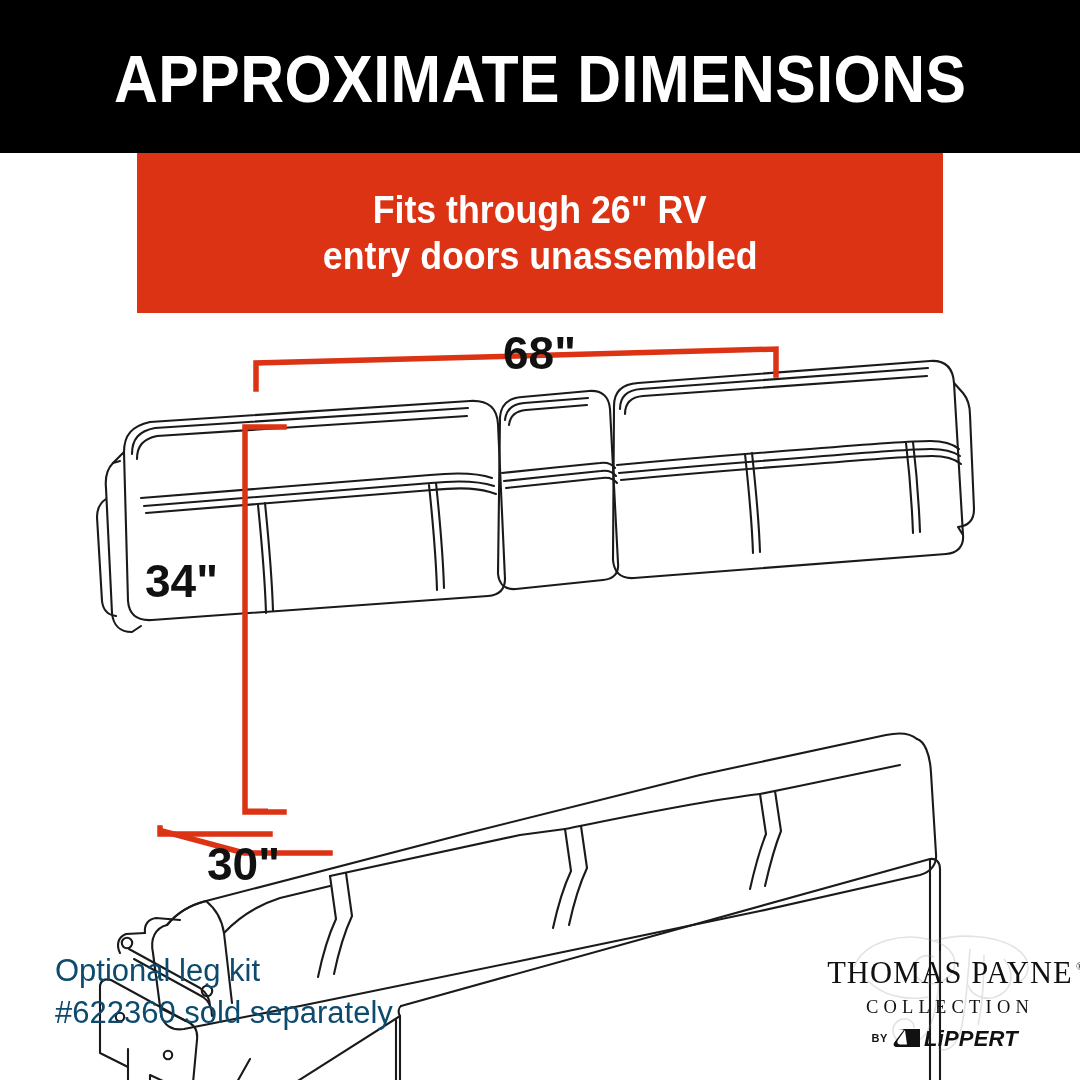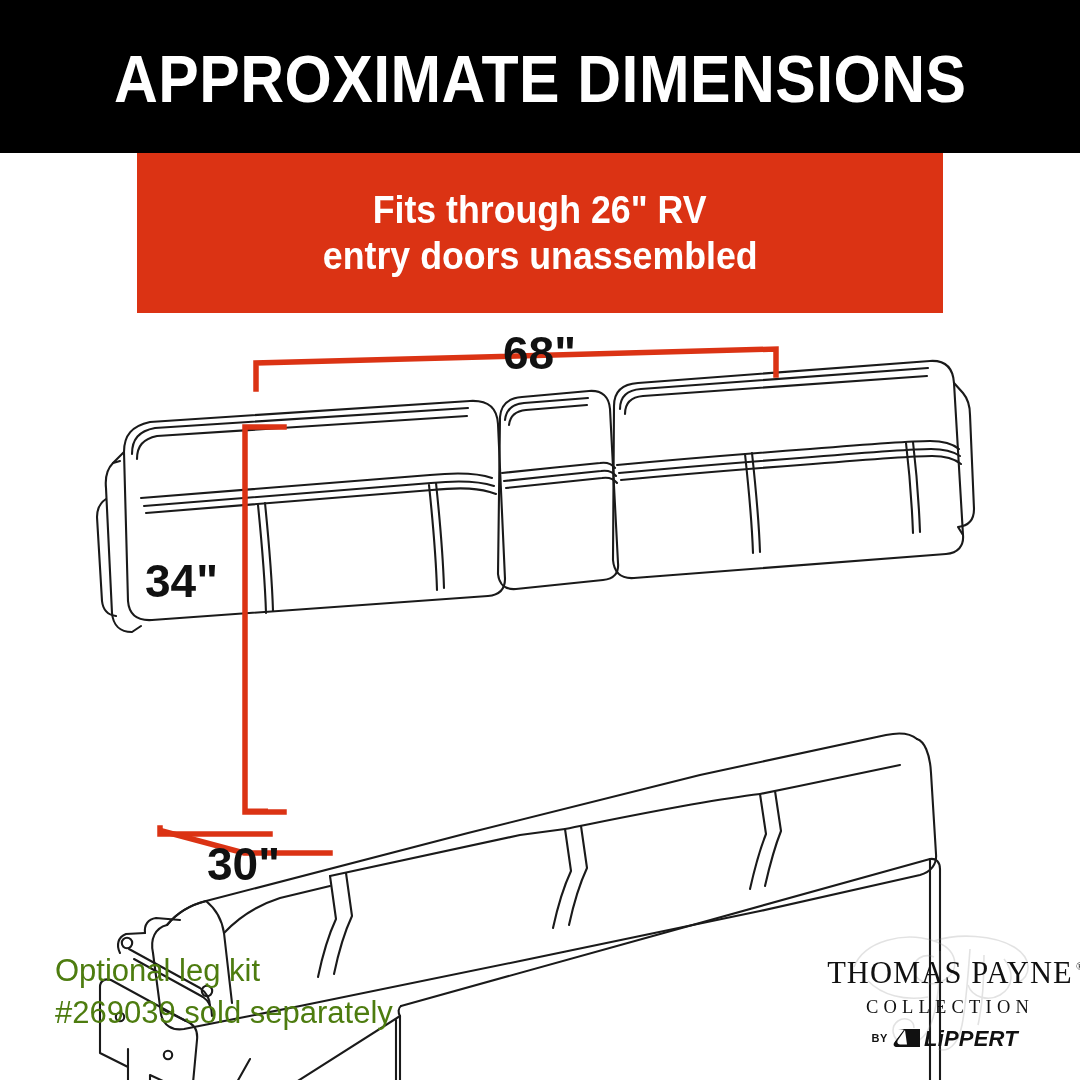--- a/index.html
+++ b/index.html
@@ -60,21 +60,21 @@
     letter-spacing:0px;
     white-space:nowrap;
   }
   #dim-width-label{left:503px;top:330px;font-size:46px;}
   #dim-height-label{left:145px;top:558px;font-size:46px;}
   #dim-depth-label{left:207px;top:841px;font-size:46px;}
 
   
   .footer-note{
     position:absolute;left:55px;top:950px;
-    color:#4d7c0f;
+    color:#0c4a6e;
     font-size:31px;
     line-height:1.35;
     font-weight:400;
     white-space:nowrap;
   }
 
   
   .brand{
     position:absolute;left:808px;top:925px;width:285px;height:130px;
   }
@@ -233,21 +233,21 @@
       </g>
     </svg>
   </div>
 
   <div class="dim-label" id="dim-width-label">68"</div>
   <div class="dim-label" id="dim-height-label">34"</div>
   <div class="dim-label" id="dim-depth-label">30"</div>
 
   <div class="footer-note">
     <div>Optional leg kit</div>
-    <div>#269039 sold separately</div>
+    <div>#622360 sold separately</div>
   </div>
 
   <div class="brand">
     <svg width="285" height="130" viewBox="0 0 285 130" xmlns="http://www.w3.org/2000/svg">
 
       <g opacity="0.24" fill="none" stroke="#8a8a8a" stroke-width="1.6">
         <path d="M46,42 C56,16 96,6 126,16 C150,24 152,44 138,54 C126,63 108,58 106,46
                  C104,34 116,28 126,32"></path>
         <path d="M126,16 C150,8 186,10 206,22 C224,33 224,50 210,58"></path>
         <path d="M132,26 C132,52 130,78 124,96 C118,114 106,122 94,118 C84,114 82,102 90,96

